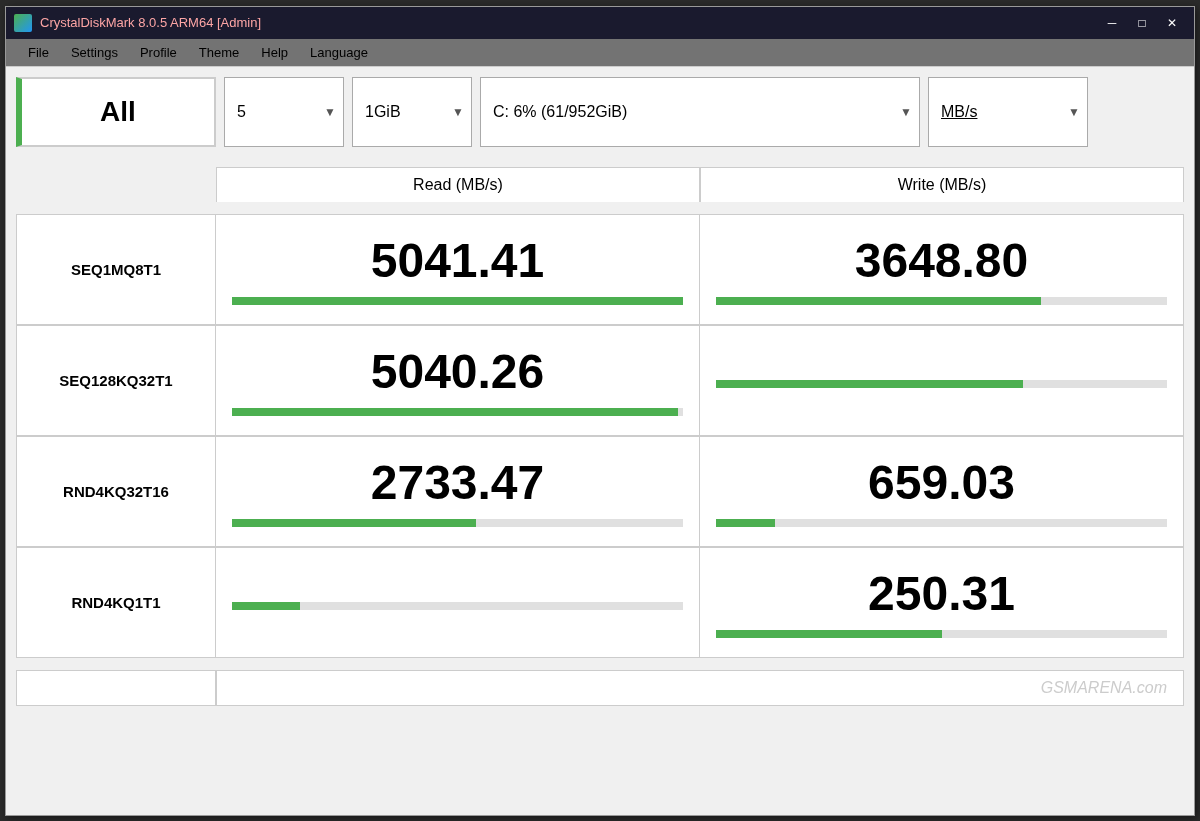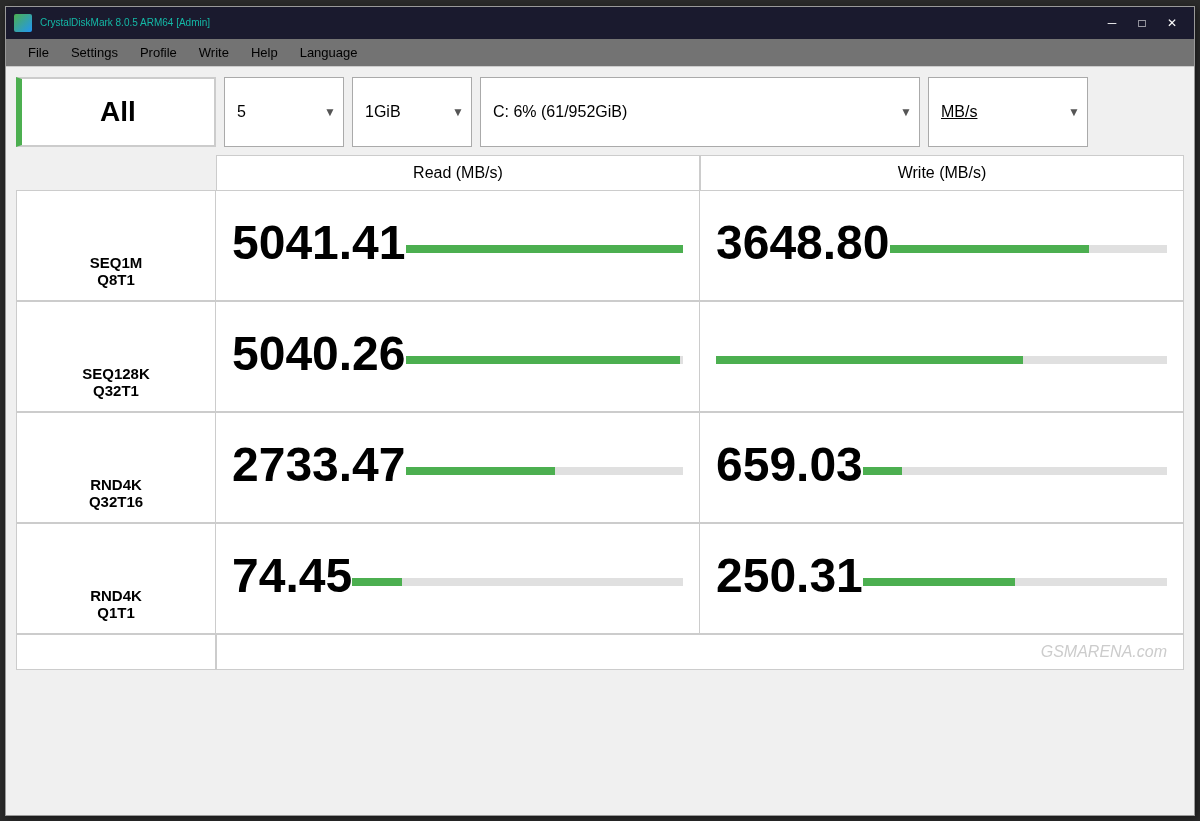--- a/index.html
+++ b/index.html
@@ -44,22 +44,22 @@
 
     .title-bar-icon {
       width: 18px;
       height: 18px;
       background: linear-gradient(135deg, #4CAF50, #2196F3);
       border-radius: 2px;
       flex-shrink: 0;
     }
 
     .title-bar-text {
-      color: #14b8a6;
-      font-size: 10px;
+      color: #fca5a5;
+      font-size: 13px;
       font-weight: 400;
     }
 
     .title-bar-controls {
       display: flex;
       gap: 2px;
     }
 
     .title-btn {
       width: 28px;
@@ -93,21 +93,21 @@
       color: #000;
       border-radius: 2px;
     }
 
     
     .main-content {
       flex: 1;
       padding: 10px;
       display: flex;
       flex-direction: column;
-      gap: 0;
+      gap: 12px;
       background: #f0f0f0;
     }
 
     
     .controls-row {
       display: flex;
       gap: 8px;
       margin-bottom: 8px;
       align-items: stretch;
     }
@@ -193,38 +193,38 @@
       border-top: 1px solid #ccc;
     }
 
     .row-label {
       width: 200px;
       flex-shrink: 0;
       background: white;
       border: 1px solid #ccc;
       border-top: none;
       display: flex;
-      flex-direction: column;
-      align-items: center;
-      justify-content: flex-end;
+      flex-direction: row;
+      align-items: center;
+      justify-content: center;
       padding: 12px;
       font-size: 15px;
       font-weight: bold;
       text-align: center;
       min-height: 110px;
     }
 
     .data-cell {
       flex: 1;
       background: white;
       border: 1px solid #ccc;
       border-left: none;
       border-top: none;
       display: flex;
-      flex-direction: row;
+      flex-direction: column;
       align-items: center;
       justify-content: center;
       padding: 10px 16px 6px 16px;
       position: relative;
     }
 
     .data-value {
       font-size: 48px;
       font-weight: 900;
       color: #000;
@@ -294,21 +294,21 @@
       <button class="title-btn">─</button>
       <button class="title-btn">□</button>
       <button class="title-btn close">✕</button>
     </div>
   </div>
 
   <div class="menu-bar">
     <div class="menu-item">File</div>
     <div class="menu-item">Settings</div>
     <div class="menu-item">Profile</div>
-    <div class="menu-item">Write</div>
+    <div class="menu-item">Theme</div>
     <div class="menu-item">Help</div>
     <div class="menu-item">Language</div>
   </div>
 
   <div class="main-content">
 
     <div class="controls-row">
       <div class="all-button">All</div>
 
       <div class="select-wrapper select-wrapper-large">
@@ -408,21 +408,20 @@
           <div class="progress-bar" style="width: 13%"></div>
         </div>
       </div>
     </div>
         <div class="data-row">
       <div class="row-label">
         <span>RND4K</span>
         <span>Q1T1</span>
       </div>
       <div class="data-cell">
-        <div class="data-value">74.45</div>
         <div class="progress-bar-container">
           <div class="progress-bar" style="width: 15%"></div>
         </div>
       </div>
       <div class="data-cell">
         <div class="data-value">250.31</div>
         <div class="progress-bar-container">
           <div class="progress-bar" style="width: 50%"></div>
         </div>
       </div>

